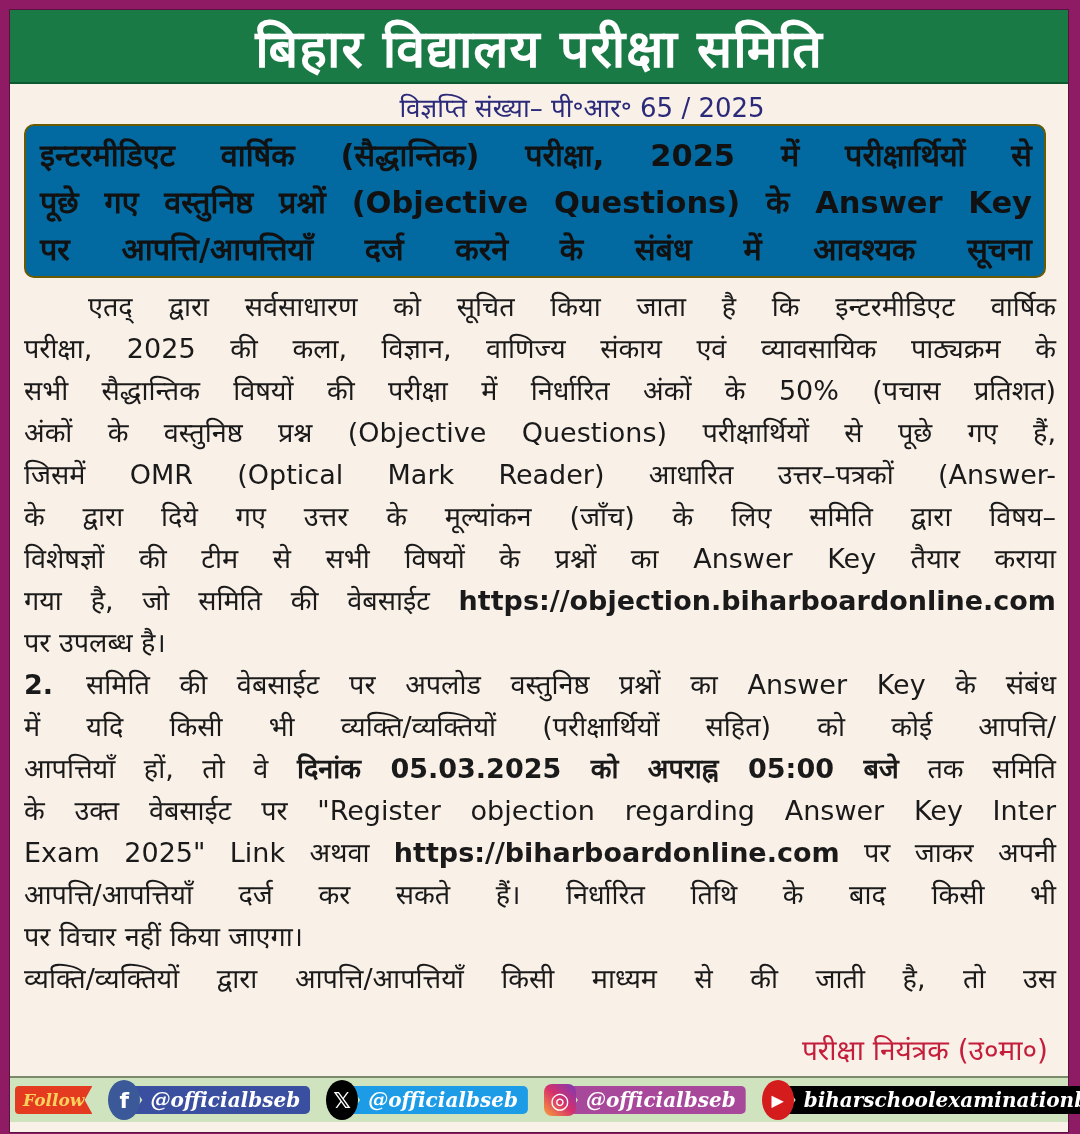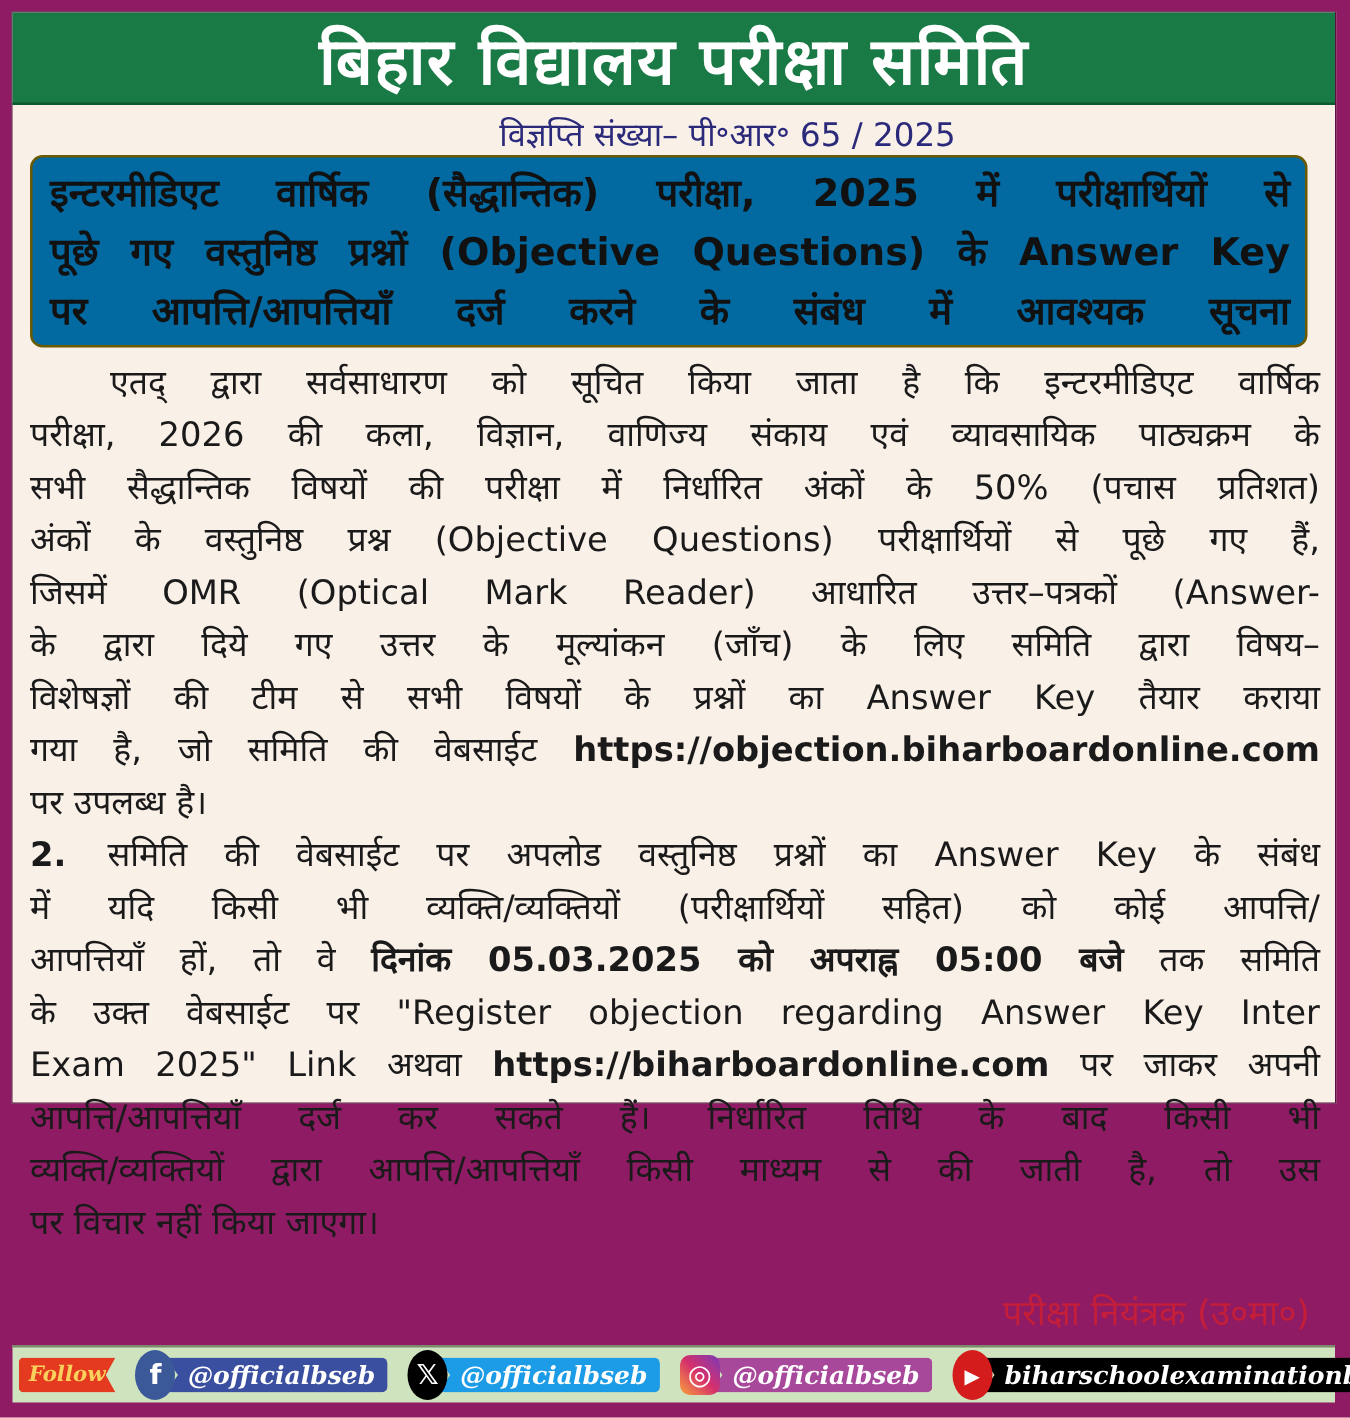--- a/index.html
+++ b/index.html
@@ -4,21 +4,21 @@
 <style>
   html, body { margin: 0; padding: 0; }
   body {
     width: 1080px; height: 1134px;
     background: #8e1b63;
     font-family: "DejaVu Sans", "Liberation Sans", sans-serif;
     overflow: hidden;
     position: relative;
   }
   .frame {
-    position: absolute; left: 9px; top: 9px; width: 1060px; height: 874px;
+    position: absolute; left: 9px; top: 9px; width: 1060px; height: 1124px;
     background: #f9f0e8;
     border: 1px solid #5a1040;
     box-sizing: border-box;
   }
   .title-bar {
     position: absolute; left: 0; top: 0; width: 100%; height: 72px;
     background: #1a7a45;
     border-bottom: 2px solid #0e5a30;
     display: flex; align-items: center; justify-content: center;
   }
@@ -93,37 +93,37 @@
   <div class="notice-no">विज्ञप्ति संख्या– पी॰आर॰ 65 / 2025</div>
 
   <div class="yellow-box">
     <span class="line">इन्टरमीडिएट वार्षिक (सैद्धान्तिक) परीक्षा, 2025 में परीक्षार्थियों से</span>
     <span class="line">पूछे गए वस्तुनिष्ठ प्रश्नों (Objective Questions) के Answer Key</span>
     <span class="line">पर आपत्ति/आपत्तियाँ दर्ज करने के संबंध में आवश्यक सूचना</span>
   </div>
 
   <div class="body-text">
     <span class="ln indent">एतद् द्वारा सर्वसाधारण को सूचित किया जाता है कि इन्टरमीडिएट वार्षिक</span>
-    <span class="ln">परीक्षा, 2026 की कला, विज्ञान, वाणिज्य संकाय एवं व्यावसायिक पाठ्यक्रम के</span>
+    <span class="ln">परीक्षा, 2025 की कला, विज्ञान, वाणिज्य संकाय एवं व्यावसायिक पाठ्यक्रम के</span>
     <span class="ln">सभी सैद्धान्तिक विषयों की परीक्षा में निर्धारित अंकों के 50% (पचास प्रतिशत)</span>
     <span class="ln">अंकों के वस्तुनिष्ठ प्रश्न (Objective Questions) परीक्षार्थियों से पूछे गए हैं,</span>
     <span class="ln">जिसमें OMR (Optical Mark Reader) आधारित उत्तर–पत्रकों (Answer-</span>
     <span class="ln">के द्वारा दिये गए उत्तर के मूल्यांकन (जाँच) के लिए समिति द्वारा विषय–</span>
     <span class="ln">विशेषज्ञों की टीम से सभी विषयों के प्रश्नों का Answer Key तैयार कराया</span>
     <span class="ln"><span>गया है, जो समिति की वेबसाईट</span> <span class="bold">https://objection.biharboardonline.com</span></span>
     <span class="ln last">पर उपलब्ध है।</span>
 
     <span class="ln"><span class="num">2.</span><span>समिति की वेबसाईट पर अपलोड वस्तुनिष्ठ प्रश्नों का Answer Key के संबंध</span></span>
     <span class="ln">में यदि किसी भी व्यक्ति/व्यक्तियों (परीक्षार्थियों सहित) को कोई आपत्ति/</span>
     <span class="ln"><span>आपत्तियाँ हों, तो वे</span> <span class="bold">दिनांक 05.03.2025 को अपराह्न 05:00 बजे</span> <span>तक समिति</span></span>
     <span class="ln">के उक्त वेबसाईट पर "Register objection regarding Answer Key Inter</span>
     <span class="ln"><span>Exam 2025" Link अथवा</span> <span class="bold">https://biharboardonline.com</span> <span>पर जाकर अपनी</span></span>
     <span class="ln">आपत्ति/आपत्तियाँ दर्ज कर सकते हैं। निर्धारित तिथि के बाद किसी भी</span>
+    <span class="ln last">पर विचार नहीं किया जाएगा।</span>
     <span class="ln">व्यक्ति/व्यक्तियों द्वारा आपत्ति/आपत्तियाँ किसी माध्यम से की जाती है, तो उस</span>
-    <span class="ln last">पर विचार नहीं किया जाएगा।</span>
   </div>
 
   <div class="signature">परीक्षा नियंत्रक (उ०मा०)</div>
 
   <div class="social-bar">
     <div class="follow">Follow @</div>
 
     <div class="soc">
       <span class="ic" style="background:#3b5998">f</span>
       <span class="tag" style="background:#3b4fa0">@officialbseb</span>

